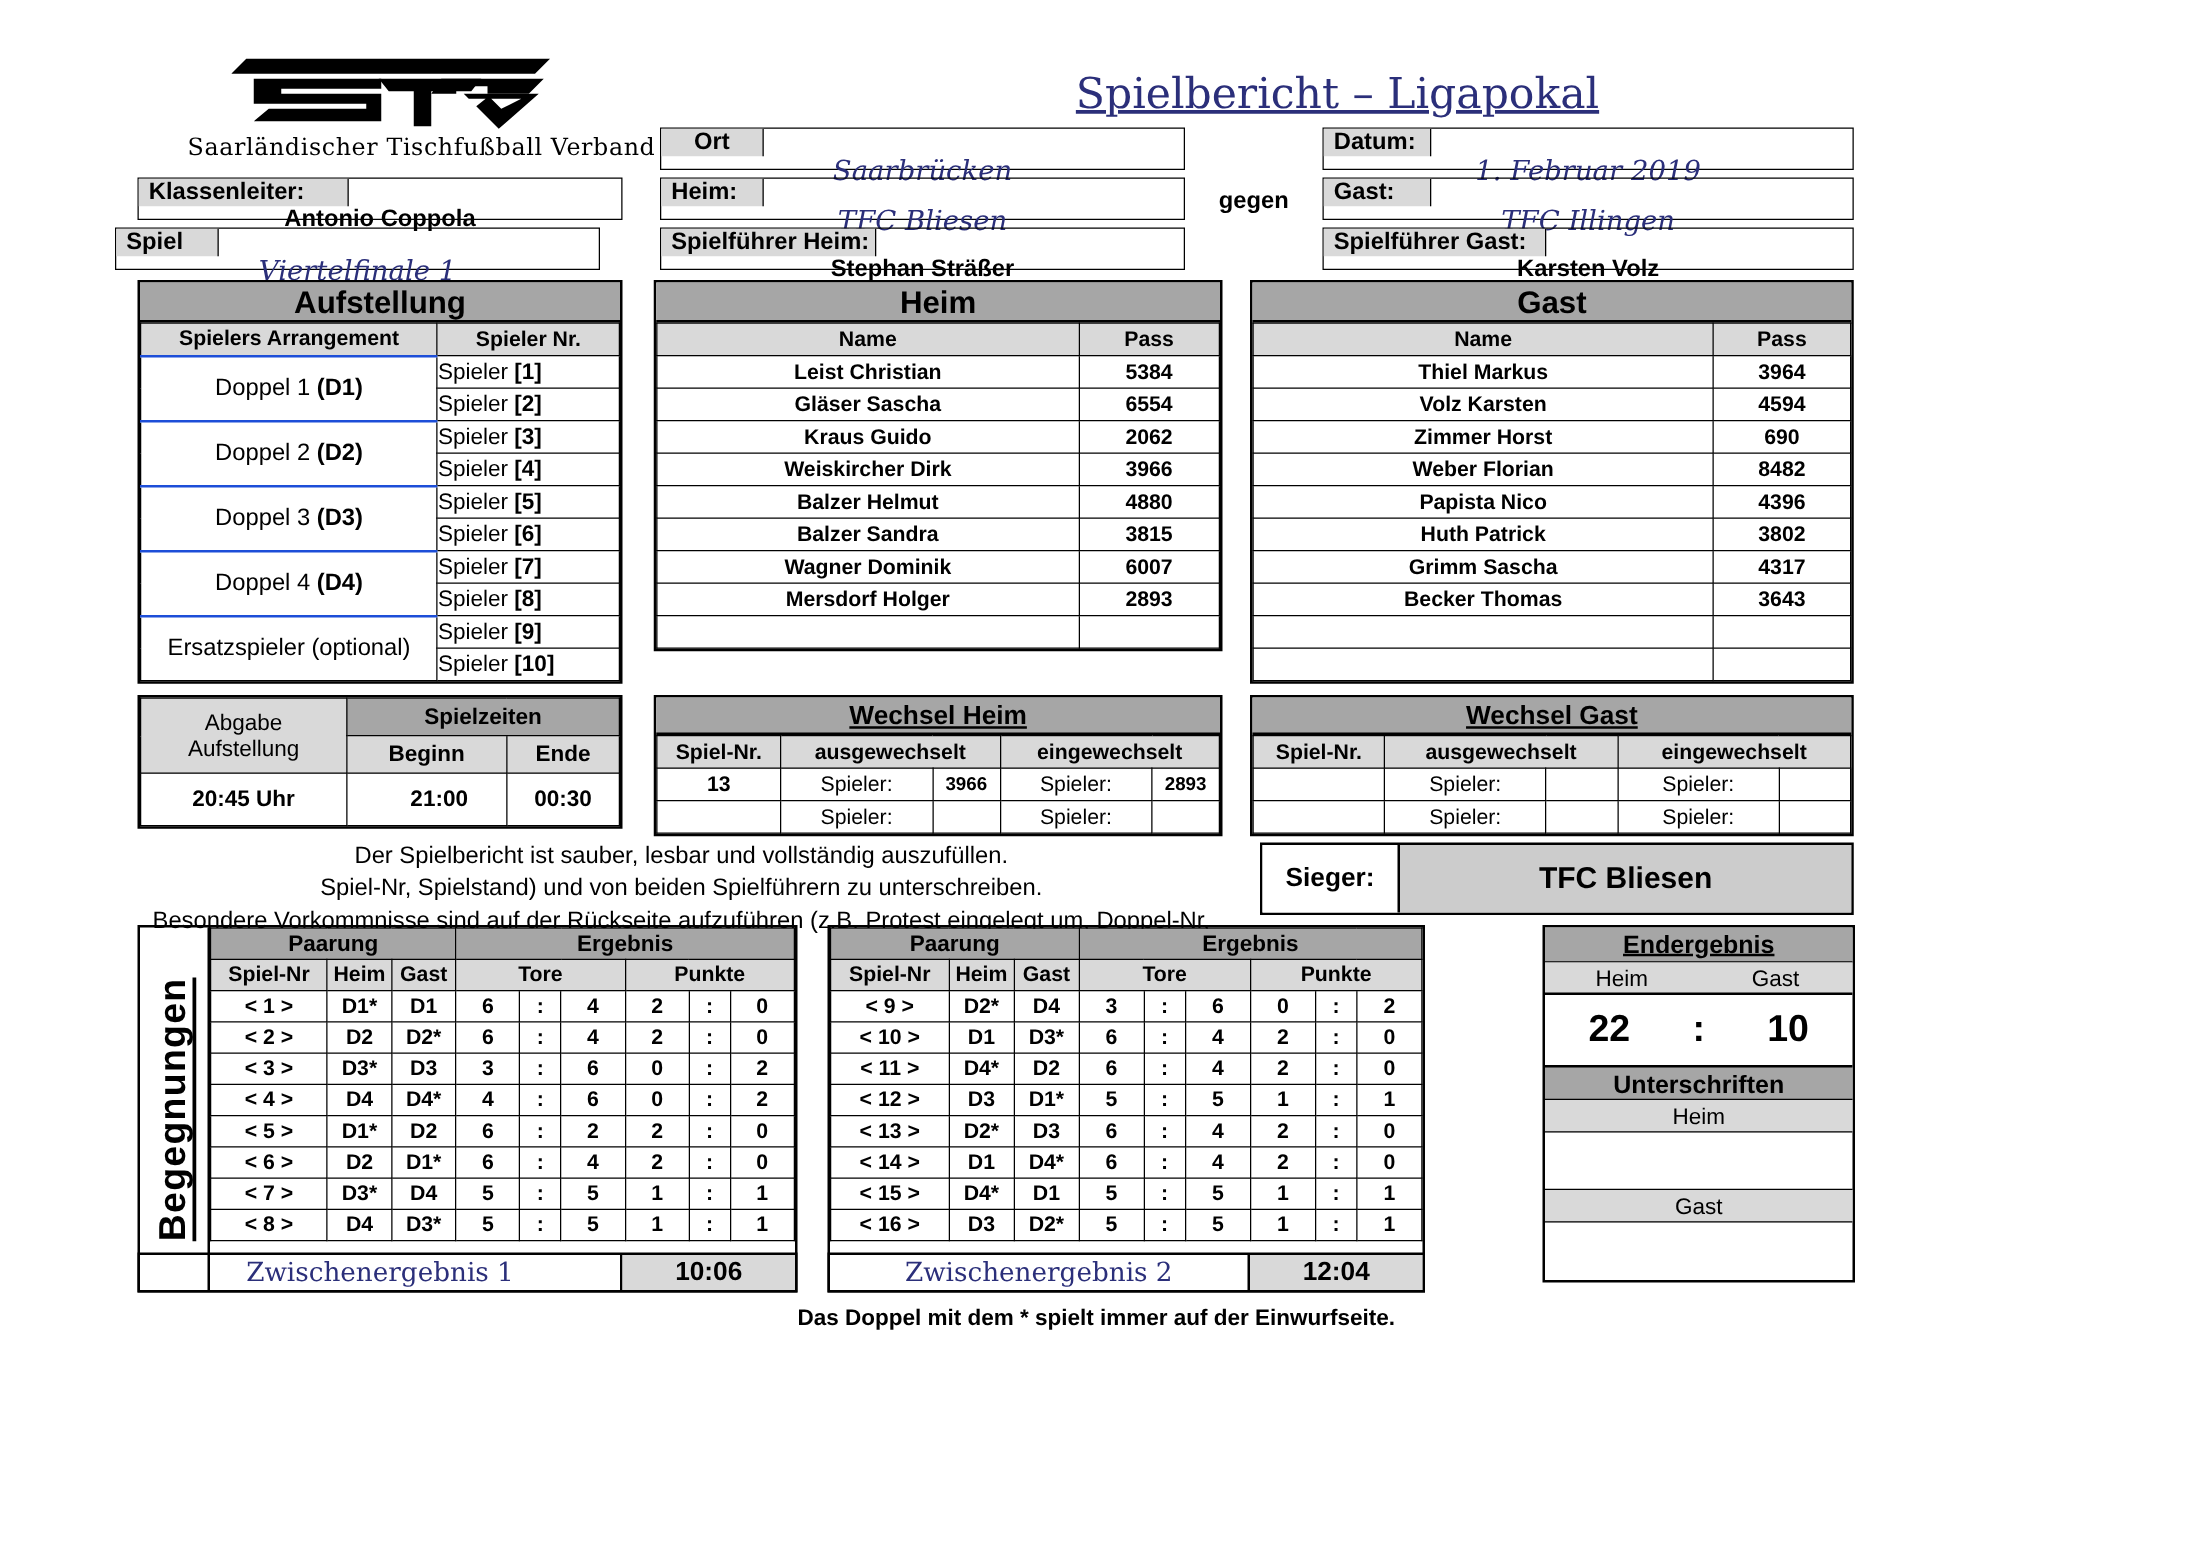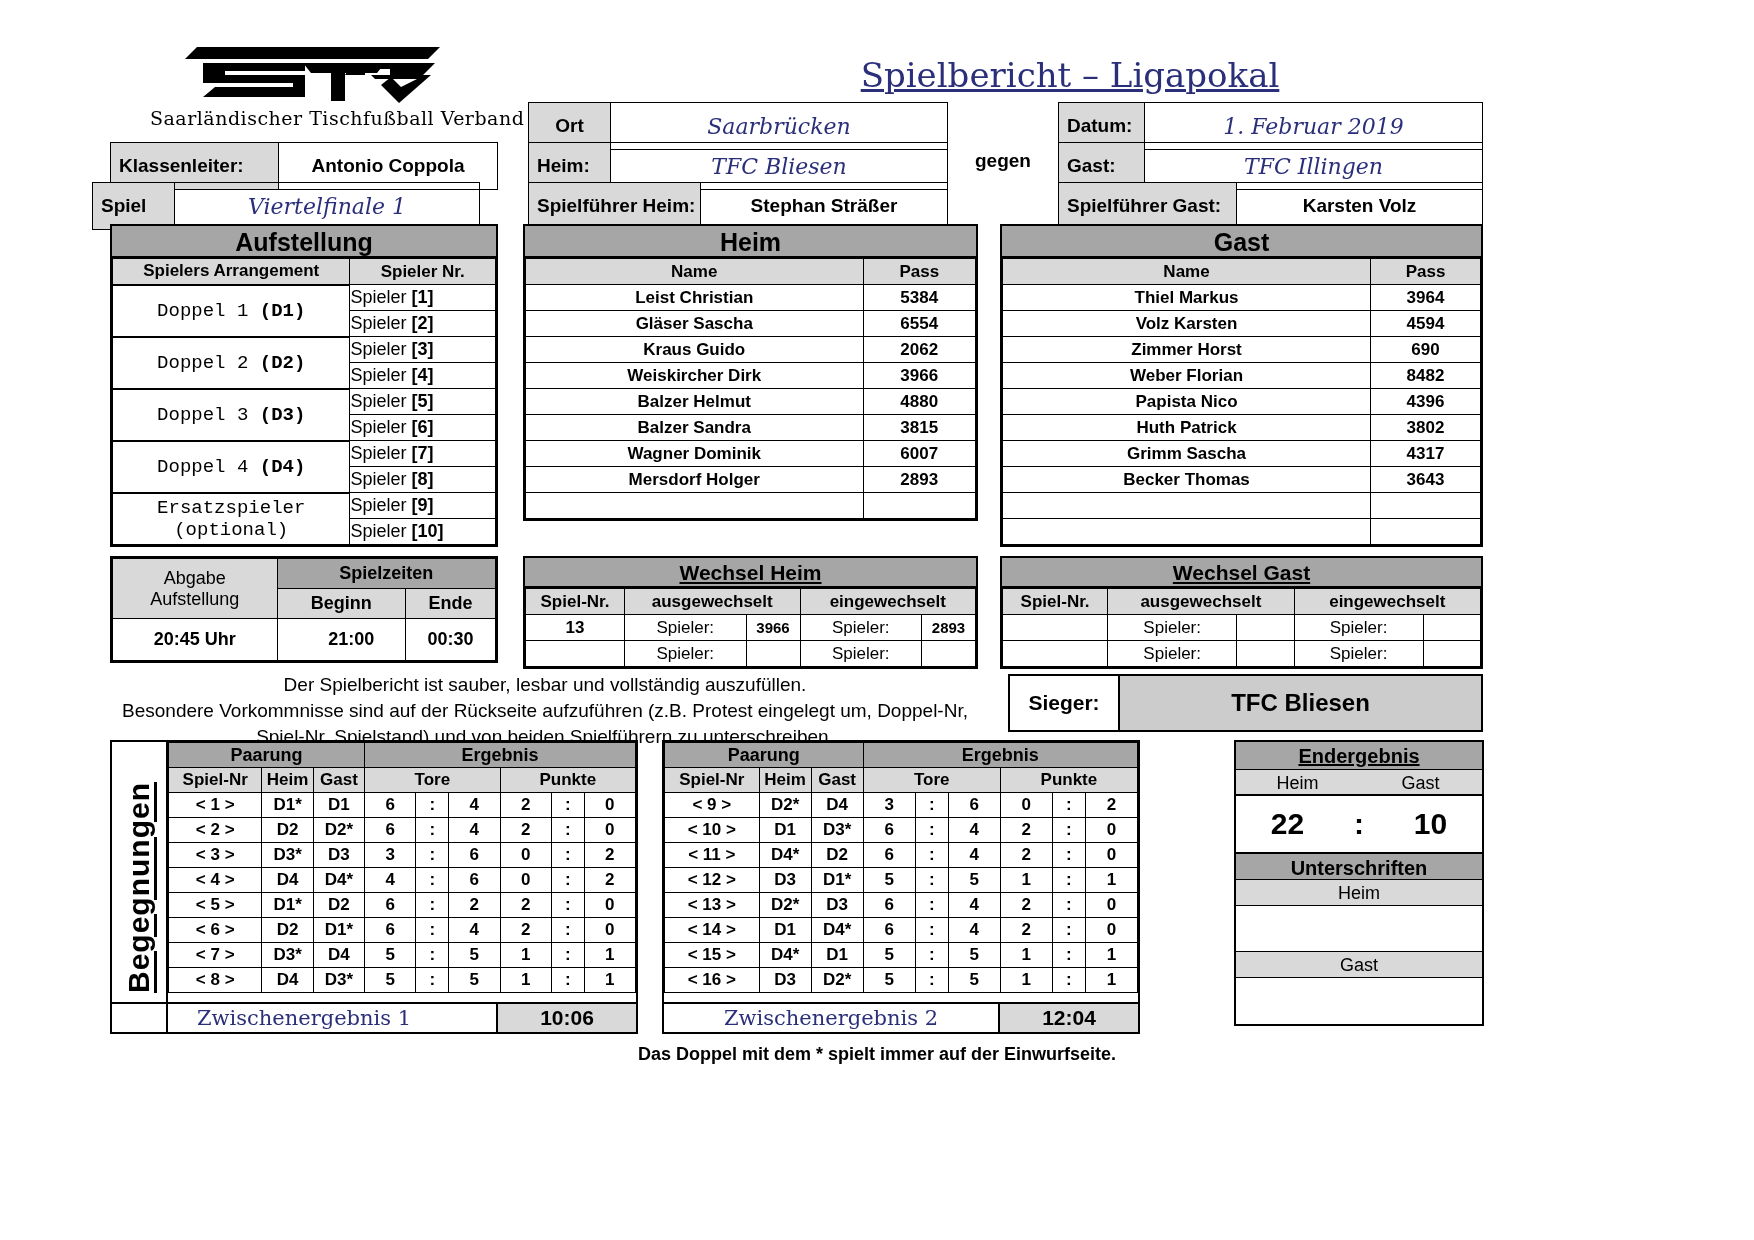--- a/index.html
+++ b/index.html
@@ -36,21 +36,21 @@
     position: absolute; left: 760px; top: 55px; width: 620px;
     text-align: center;
     font-family: "DejaVu Serif", serif;
     font-size: 34px;
     color: #2b2f7a;
     text-decoration: underline;
     white-space: nowrap;
   }
 
   
-  .fbox { position: absolute; display: flex; border: 1px solid #000; height: 48px; }
+  .fbox { position: absolute; display: flex; border: 1px solid #000; height: 34px; flex-direction: column; }
   .fbox .lab {
     background: #d9d9d9; font-weight: bold; font-size: 19px;
     display: flex; align-items: center; justify-content: center;
     border-right: 1px solid #000; white-space: nowrap;
   }
   .fbox .lab.left { justify-content: flex-start; padding-left: 8px; }
   .fbox .val {
     flex: 1; display: flex; align-items: center; justify-content: center;
     font-size: 19px; font-weight: bold; white-space: nowrap;
   }
@@ -65,21 +65,21 @@
     background: #a6a6a6; font-weight: bold; font-size: 25px;
     text-align: center; height: 32px; line-height: 32px;
     border-bottom: 2px solid #000;
   }
   .sect .title-row.underlined span { text-decoration: underline; }
 
   .grid { width: 100%; border-collapse: collapse; }
   .grid td { border: 1px solid #000; font-size: 17px; text-align: center; height: 26px; }
   .grid td.hdr { background: #d9d9d9; font-weight: bold; }
   .grid td.name { font-weight: bold; }
-  .grid td.thick-top { border-top: 2px solid #000000; font-family: Liberation Mono, monospace; }
+  .grid td.thick-top { border-top: 2px solid #1d4ed8; }
 
   
   .lineup td.arr { font-size: 19px; text-align: center; }
   .lineup td.sp { font-size: 18px; text-align: left; }
 
   
   .abg td { font-size: 18px; text-align: center; height: 30px; }
 
   
   .note {
@@ -447,22 +447,22 @@
             <td style="width: 12%; font-weight: bold; font-size: 15px;"></td>
             <td style="width: 27%; font-weight: normal;">Spieler:</td>
             <td style="width: 12%; font-weight: bold; font-size: 15px;"></td>
           </tr>
         </tbody>
     </table>
   </div>
 
   <div class="note" style="left:110px; top:672px; width:870px;">
     <div>Der Spielbericht ist sauber, lesbar und vollständig auszufüllen.</div>
+    <div>Spiel-Nr, Spielstand) und von beiden Spielführern zu unterschreiben.</div>
     <div>Besondere Vorkommnisse sind auf der Rückseite aufzuführen (z.B. Protest eingelegt um, Doppel-Nr,</div>
-    <div>Spiel-Nr, Spielstand) und von beiden Spielführern zu unterschreiben.</div>
   </div>
 
   <div class="sieger" style="left:1008px; top:674px; width:475px;">
     <div class="lab">Sieger:</div>
     <div class="val">TFC Bliesen</div>
   </div>
 
   <div class="beg-wrap" style="left:110px; top:740px; width:528px; height:294px;">
     <div class="beg-side">
       <span>Begegnungen</span>

